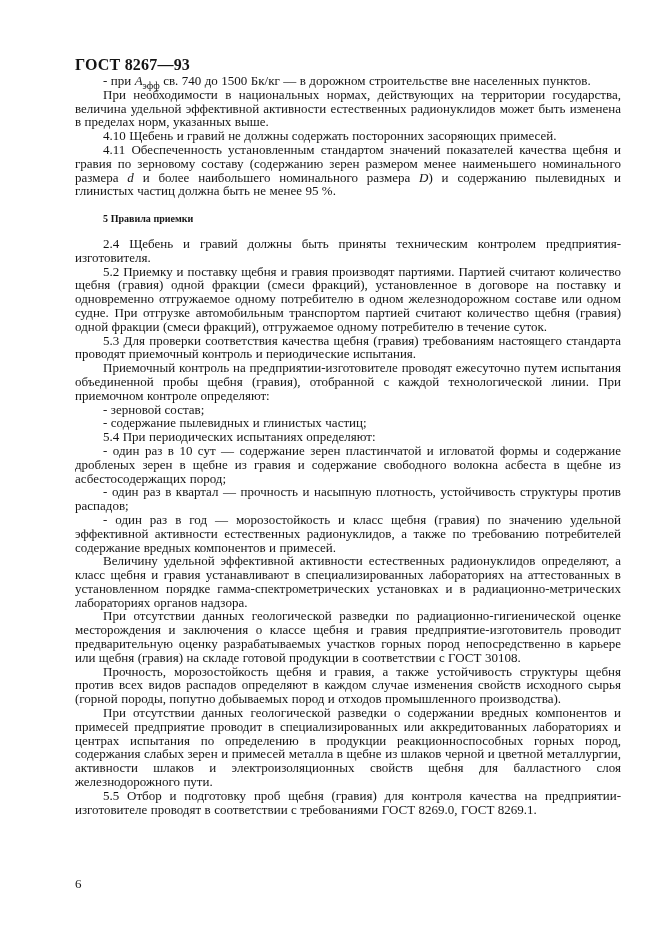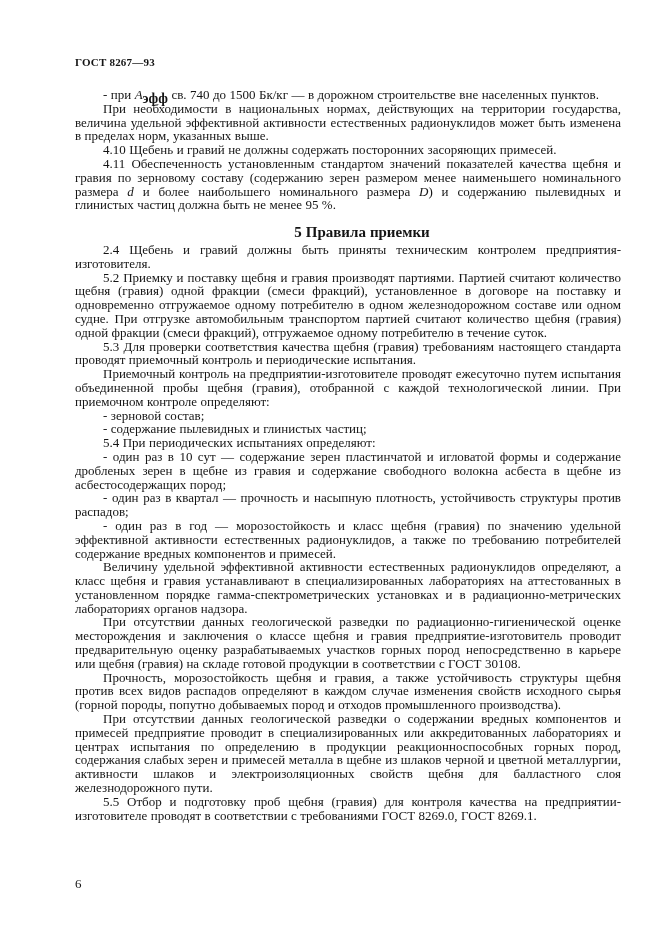--- a/index.html
+++ b/index.html
@@ -14,44 +14,42 @@
   }
   .page {
     position: relative;
     width: 661px;
     height: 936px;
     background: #ffffff;
     padding: 56px 40px 0 75px;
   }
   .doc-header {
     font-weight: bold;
-    font-size: 11px;
+    font-size: 16px;
     letter-spacing: 0.2px;
-    margin-bottom: 20px;
   }
   .doc-body { width: 546px; }
   .para {
     font-size: 13px;
     line-height: 13.8px;
     text-align: justify;
     text-indent: 28px;
     word-spacing: 0.2px;
   }
   .para.bold { font-weight: bold; }
   .para.heading {
     font-weight: bold;
-    font-size: 15px;
-    text-align: center;
-    margin: 14px 0 3px 0;
+    font-size: 10px;
+    text-align: left;
+    margin: 14px 0 11px 0;
   }
   .sub {
     vertical-align: sub;
-    font-size: 14px;
+    font-size: 10px;
     line-height: 0;
-    font-weight: bold;
   }
   .italic { font-style: italic; }
   .page-number {
     position: absolute;
     left: 75px;
     bottom: 44px;
     font-size: 13px;
   }
 </style>
 </head>

